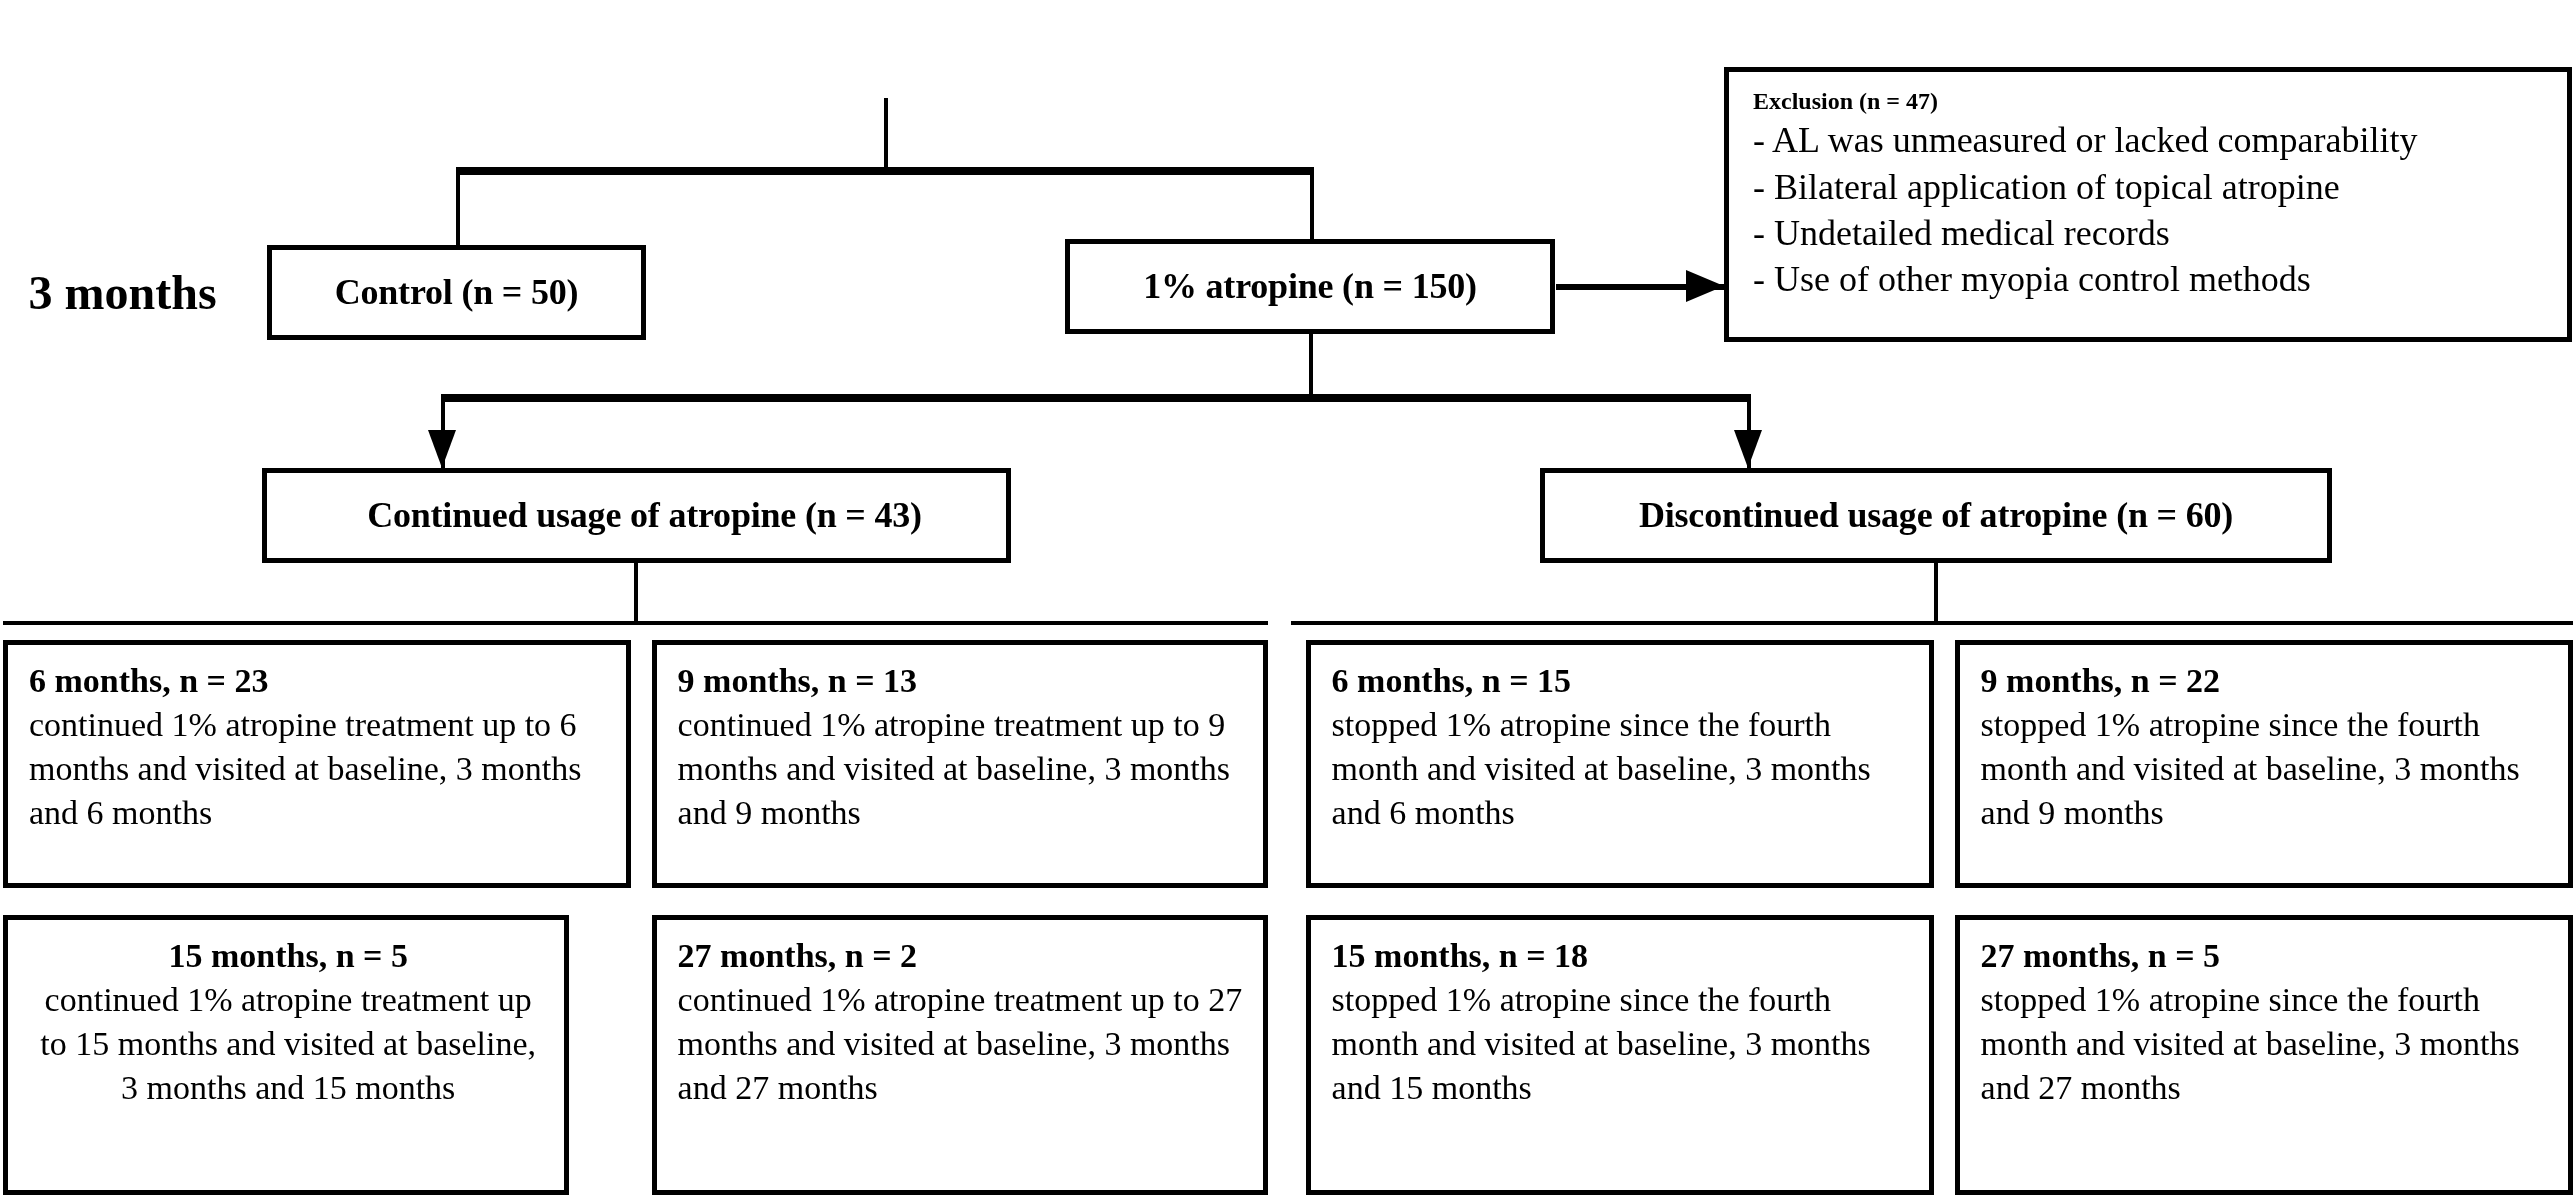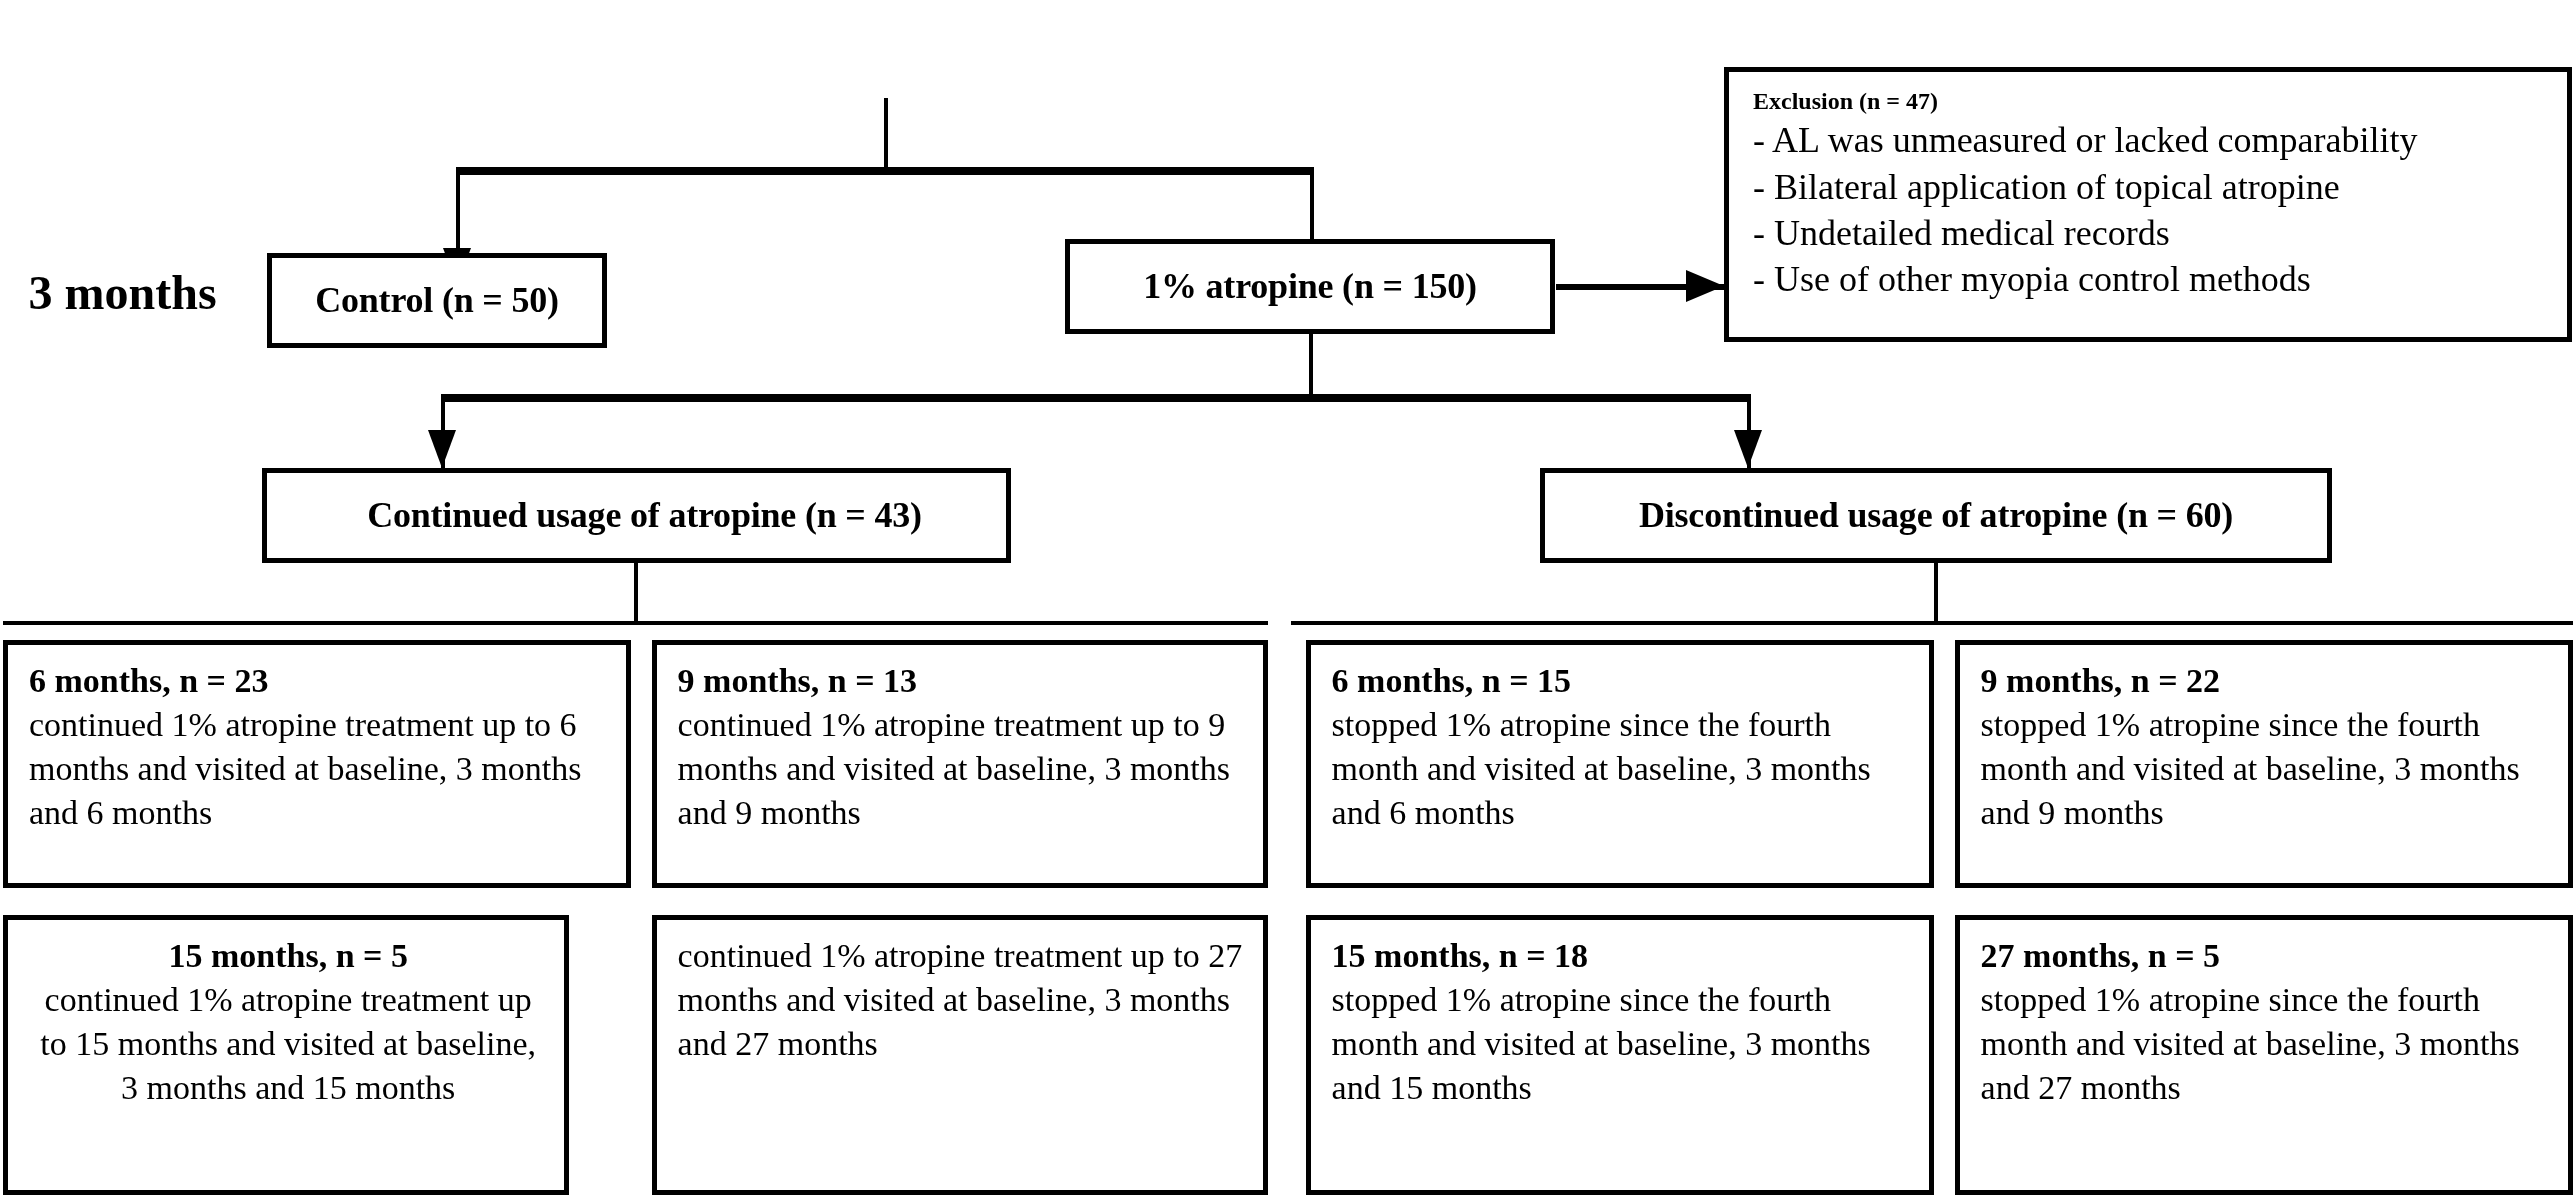--- a/index.html
+++ b/index.html
@@ -118,21 +118,21 @@
 
   <div class="vline" style="left:884px; top:98px; width:4.3px; height:74px;"></div>
   <div class="rail" style="left:456px; top:167px; width:858px;"></div>
   <div class="vline" style="left:456px; top:167px; width:4.3px; height:84px;"></div>
   <div class="arrow-down" style="left:443px; top:248px;"></div>
   <div class="vline" style="left:1310px; top:167px; width:4.3px; height:84px;"></div>
   <div class="arrow-down" style="left:1297px; top:248px;"></div>
 
   <div class="side-label" style="left:8.6px; top:265px;">3 months</div>
 
-  <div class="box box-center" style="left:267px; top:253px; width:340px; height:95px;">
+  <div class="box box-center" style="left:267px; top:245px; width:379px; height:95px;">
     <span class="box-title">Control (n = 50)</span>
   </div>
 
   <div class="box box-center" style="left:1065px; top:239px; width:490px; height:95px;">
     <span class="box-title">1% atropine (n = 150)</span>
   </div>
 
   <div class="hline" style="left:1556px; top:284px; width:168px;"></div>
   <div class="arrow-right" style="left:1686px; top:270px;"></div>
 
@@ -184,20 +184,21 @@
     <div class="leaf-head">9 months, n = 22</div>
     <div class="leaf-body">stopped 1% atropine since the fourth month and visited at baseline, 3 months and 9 months</div>
   </div>
 
   <div class="box leaf" style="left:3.4px; top:915px; width:566px; height:280px;text-align:center;">
     <div class="leaf-head">15 months, n = 5</div>
     <div class="leaf-body">continued 1% atropine treatment up to 15 months and visited at baseline, 3 months and 15 months</div>
   </div>
 
   <div class="box leaf" style="left:652px; top:915px; width:616px; height:280px;">
+    <div class="leaf-head">27 months, n = 2</div>
     <div class="leaf-body">continued 1% atropine treatment up to 27 months and visited at baseline, 3 months and 27 months</div>
   </div>
 
   <div class="box leaf" style="left:1306px; top:915px; width:628px; height:280px;">
     <div class="leaf-head">15 months, n = 18</div>
     <div class="leaf-body">stopped 1% atropine since the fourth month and visited at baseline, 3 months and 15 months</div>
   </div>
 
   <div class="box leaf" style="left:1955px; top:915px; width:618px; height:280px;">
     <div class="leaf-head">27 months, n = 5</div>

